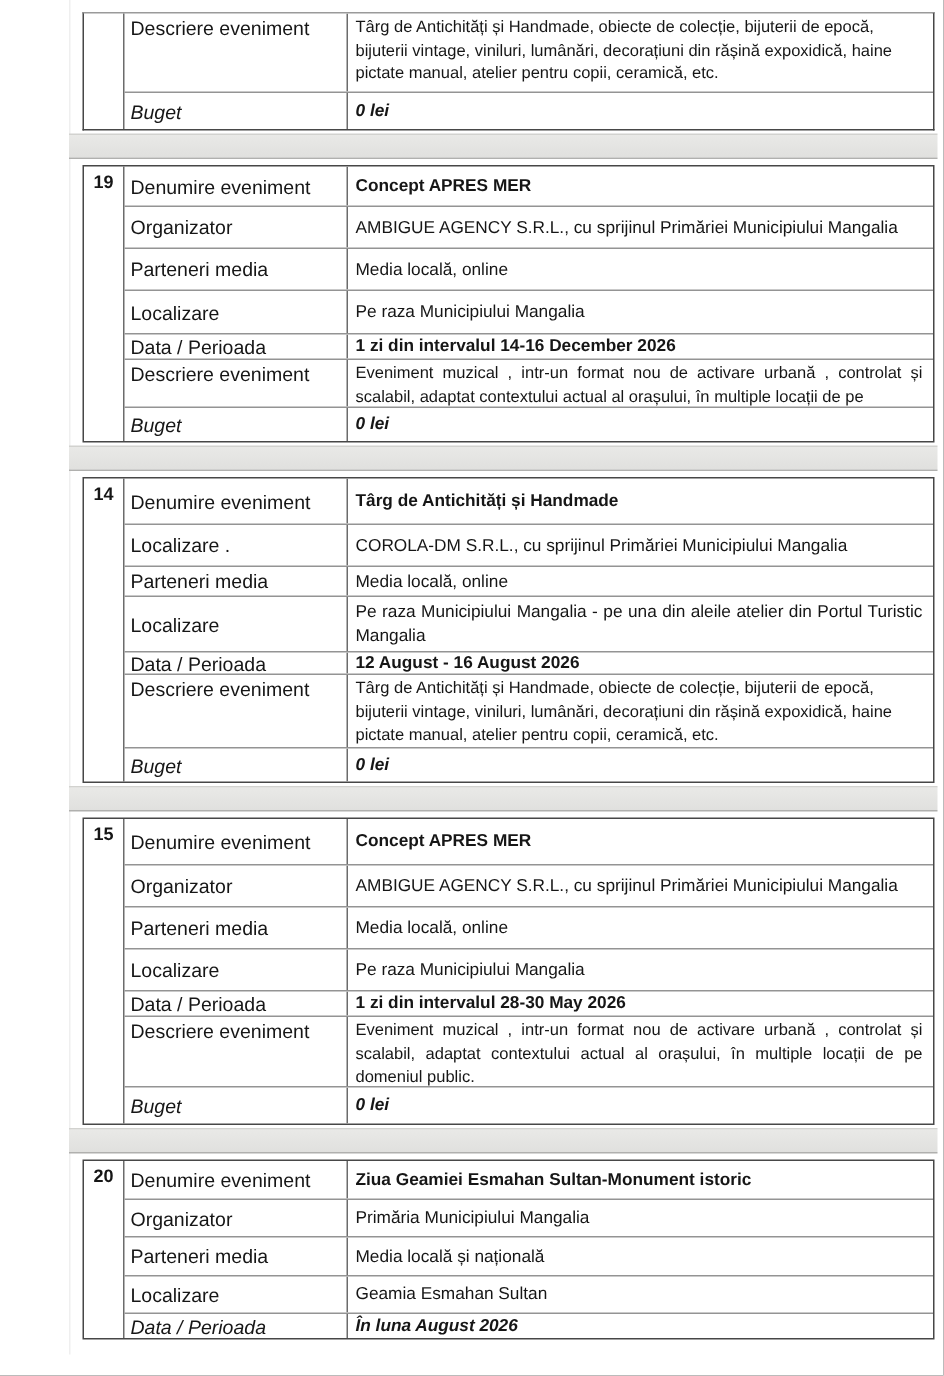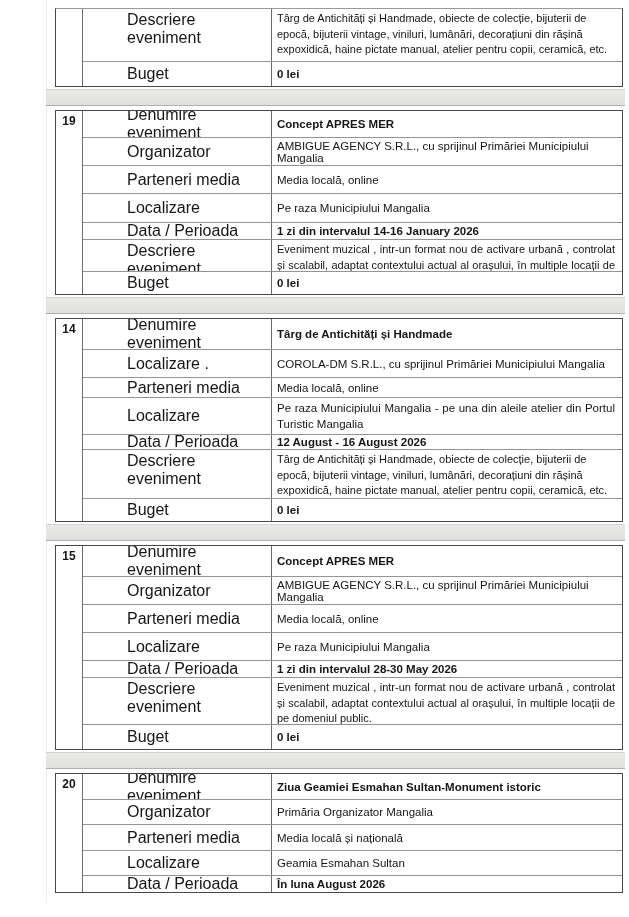--- a/index.html
+++ b/index.html
@@ -32,29 +32,28 @@
     text-align:center; padding-top:3px;
     box-sizing:border-box;
   }
   .rows { flex:1; min-width:0; }
   .row {
     display:flex;
     border-bottom:1px solid #949494;
     box-sizing:border-box;
     overflow:hidden;
   }
-  .row:last-child { border-bottom:none; }
+  .row:last-child { border-bottom:none;font-style:italic; }
   .cell { box-sizing:border-box; display:flex; }
   .lbl {
     width:149px; flex:0 0 149px;
     border-right:1px solid #6b6b6b;
     padding-left:4px; padding-right:3px;
-    font-size:16px;
+    font-size:13px;
     align-items:center;
-    margin-left:40px;
   }
   .val {
     flex:1; min-width:0;
     padding-left:5px; padding-right:7px;
     font-size:11.5px;
     align-items:center;
   }
   .val.bold { font-weight:bold; }
   .r-desc .lbl, .r-desc .val { align-items:flex-start; padding-top:2px; }
   .r-desc .val { font-size:11px; line-height:15.5px; }
@@ -106,21 +105,21 @@
         <div class="row" style="height:28px">
           <div class="cell lbl">Parteneri media</div>
           <div class="cell val">Media locală, online</div>
         </div>
         <div class="row" style="height:29px">
           <div class="cell lbl">Localizare</div>
           <div class="cell val">Pe raza Municipiului Mangalia</div>
         </div>
         <div class="row" style="height:17px">
           <div class="cell lbl">Data / Perioada</div>
-          <div class="cell val bold">1 zi din intervalul  14-16 January 2026</div>
+          <div class="cell val bold">1 zi din intervalul  14-16 December 2026</div>
         </div>
         <div class="row r-desc" style="height:32px">
           <div class="cell lbl">Descriere eveniment</div>
           <div class="cell val justify">Eveniment muzical , intr-un format nou de activare urbană , controlat și scalabil, adaptat contextului actual al orașului, în multiple locații de pe</div>
         </div>
         <div class="row" style="height:22px">
           <div class="cell lbl">Buget</div>
           <div class="cell val bold">0 lei</div>
         </div>
       </div>
@@ -202,21 +201,21 @@
 
     <div class="etable">
       <div class="numcol">20</div>
       <div class="rows">
         <div class="row" style="height:26px">
           <div class="cell lbl">Denumire eveniment</div>
           <div class="cell val bold">Ziua Geamiei Esmahan Sultan-Monument istoric</div>
         </div>
         <div class="row" style="height:25px">
           <div class="cell lbl">Organizator</div>
-          <div class="cell val">Primăria Organizator Mangalia</div>
+          <div class="cell val">Primăria Municipiului Mangalia</div>
         </div>
         <div class="row" style="height:26px">
           <div class="cell lbl">Parteneri media</div>
           <div class="cell val">Media locală și națională</div>
         </div>
         <div class="row" style="height:25px">
           <div class="cell lbl">Localizare</div>
           <div class="cell val">Geamia Esmahan Sultan</div>
         </div>
         <div class="row" style="height:16px">

